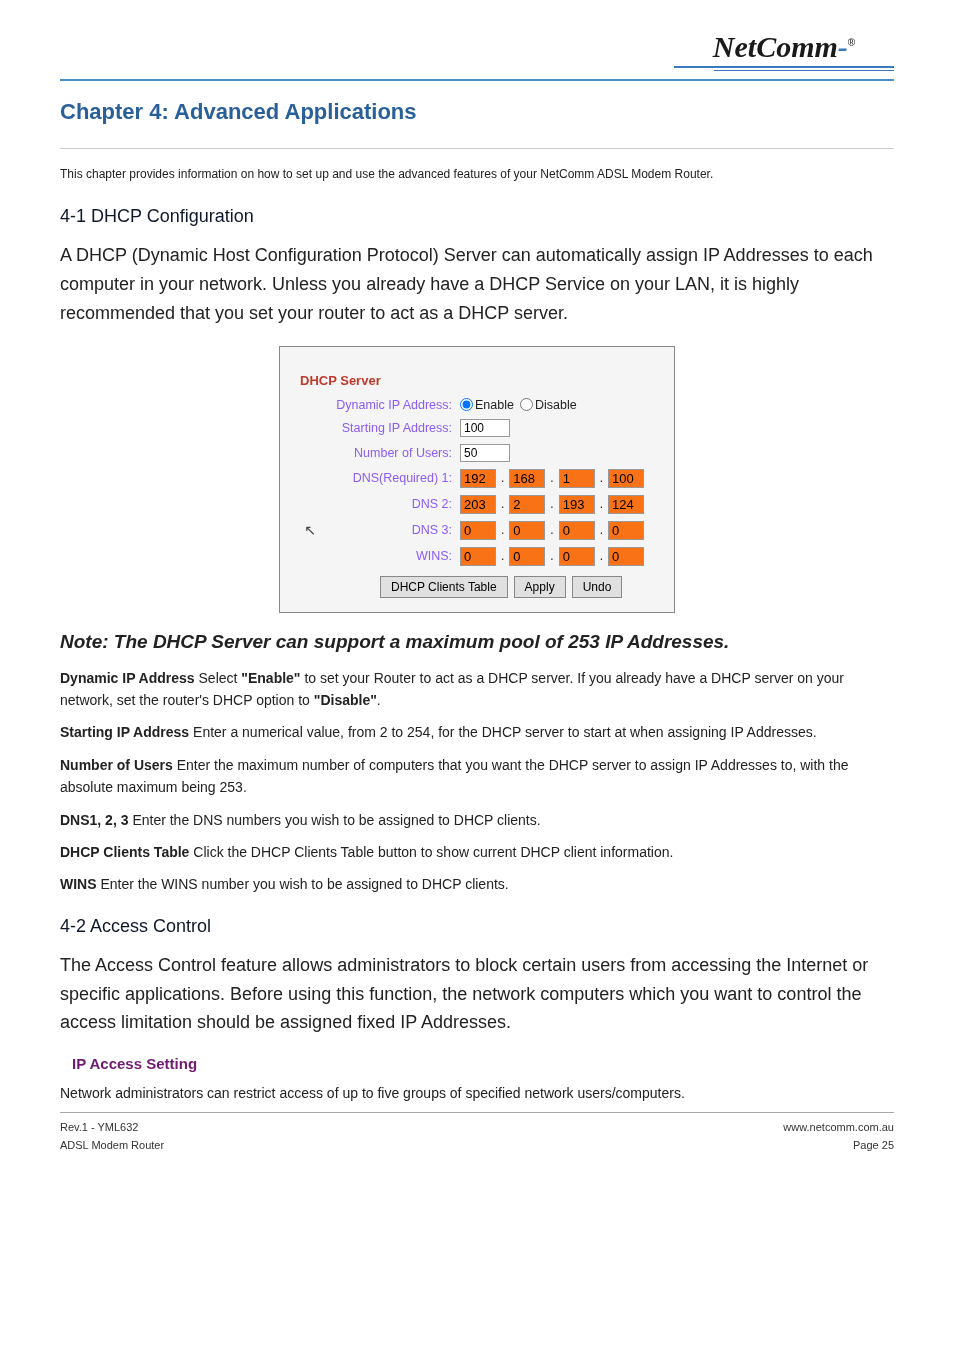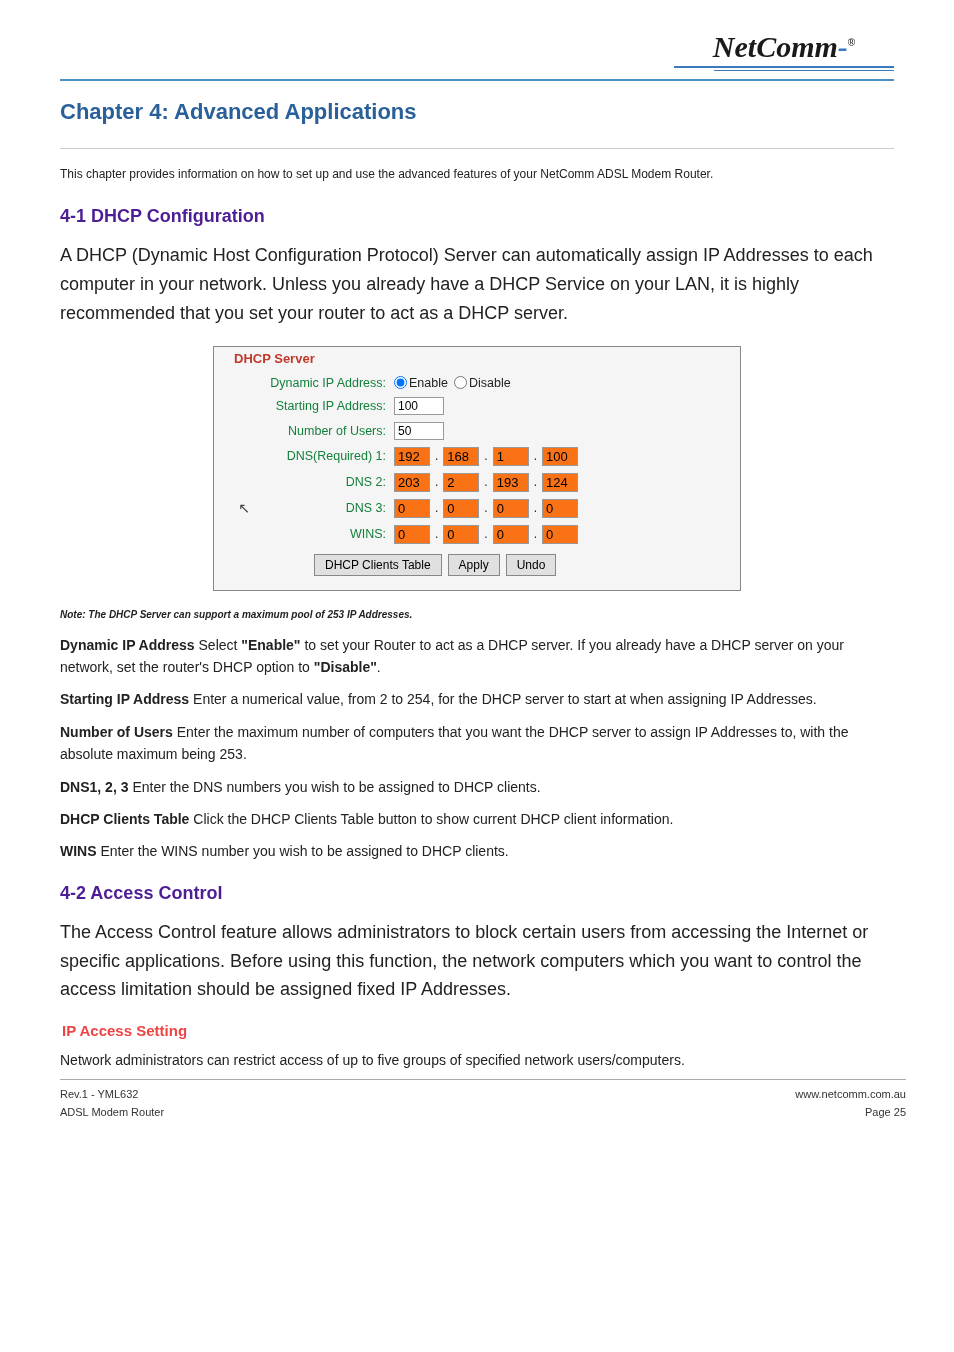--- a/index.html
+++ b/index.html
@@ -40,64 +40,64 @@
     .intro-text {
       font-size: 12px;
       line-height: 1.6;
       margin-bottom: 22px;
       color: #222;
     }
 
     
     .section-title {
       font-size: 18px;
-      font-weight: bold;
-      color: #4c1d95;
+      font-weight: normal;
+      color: #0f172a;
       margin: 20px 0 14px 0;
     }
 
     .section-intro {
       font-size: 18px;
       line-height: 1.6;
       margin-bottom: 18px;
       color: #222;
     }
 
     
     .dhcp-panel-wrapper {
       display: flex;
       justify-content: center;
       margin: 10px 0 18px 0;
     }
 
     .dhcp-panel {
       border: 1px solid #888;
       background: #f5f5f5;
-      padding: 4px 20px 14px 20px;
-      width: 528px;
+      padding: 26px 20px 14px 20px;
+      width: 396px;
     }
 
     .dhcp-panel-title {
       color: #c0392b;
       font-size: 13px;
       font-weight: bold;
       margin-bottom: 10px;
     }
 
     .dhcp-row {
       display: flex;
       align-items: center;
       margin-bottom: 7px;
       font-size: 12.5px;
     }
 
     .dhcp-label {
       width: 160px;
       font-size: 12.5px;
-      color: #15803d;
+      color: #8b5cf6;
       text-align: right;
       padding-right: 8px;
     }
 
     .dhcp-value {
       display: flex;
       align-items: center;
       gap: 4px;
     }
 
@@ -147,21 +147,21 @@
     .dhcp-btn {
       background: #e0e0e0;
       border: 1px solid #888;
       font-size: 12px;
       padding: 3px 10px;
       cursor: pointer;
     }
 
     
     .note-text {
-      font-size: 10px;
+      font-size: 19px;
       font-style: italic;
       font-weight: bold;
       margin-bottom: 14px;
       color: #222;
     }
 
     
     .desc-para {
       font-size: 14px;
       line-height: 1.6;
@@ -170,30 +170,30 @@
     }
 
     .desc-para .bold-term {
       font-weight: bold;
     }
 
     
     .subsection-title {
       font-size: 15px;
       font-weight: bold;
-      color: #ef4444;
-      margin: 18px 0 10px 2px;
+      color: #701a75;
+      margin: 18px 0 10px 12px;
     }
 
     
     .page-footer {
       position: absolute;
       bottom: 20px;
       left: 60px;
-      right: 48px;
+      right: 60px;
       display: flex;
       justify-content: space-between;
       align-items: center;
       border-top: 1px solid #aaa;
       padding-top: 6px;
     }
 
     .footer-left {
       font-size: 11px;
       color: #333;

